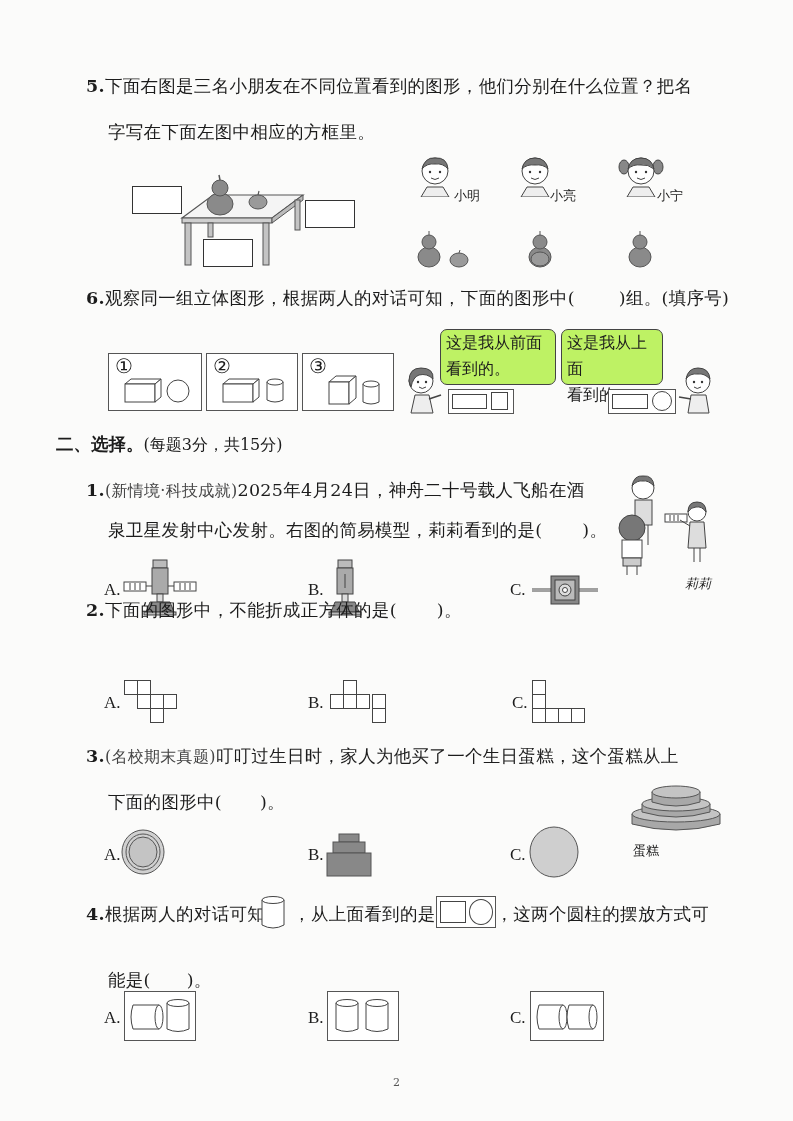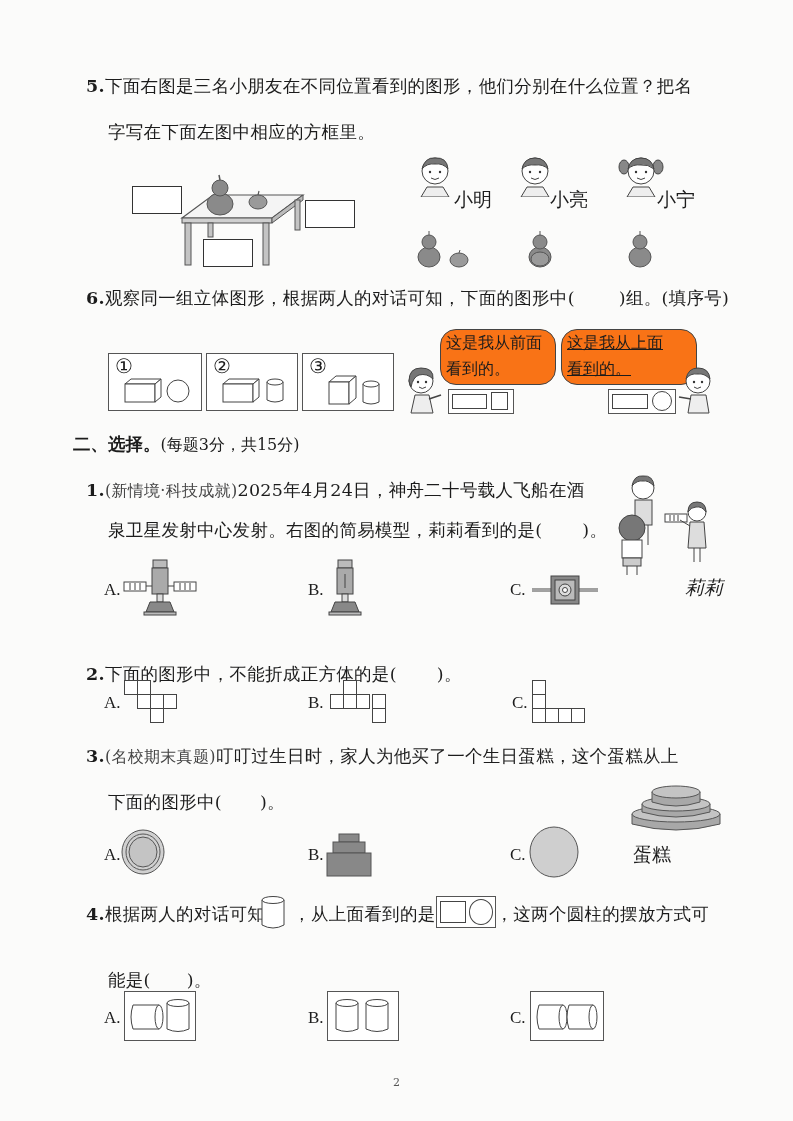--- a/index.html
+++ b/index.html
@@ -8,22 +8,22 @@
   .abs { position: absolute; }
   .q-text { font-size: 17.5px; line-height: 20px; white-space: nowrap; letter-spacing: 0.3px; }
   .qnum { font-family: "DejaVu Serif", serif; font-weight: bold; }
   .sec-title { font-size: 17.5px; font-weight: bold; white-space: nowrap; }
   .sec-title .pts { font-weight: normal; font-size: 16px; }
   .tag { color: #444; font-size: 16px; }
   .opt { font-size: 17px; font-family: "Liberation Serif", serif; }
   .box { border: 1.5px solid #333; background: #fff; }
   .gray-box { border: 1.5px solid #555; background: #fff; }
   .blank { display: inline-block; width: 38px; }
-  .name-label { font-size: 19px; }
-  .bubble { border: 1.5px solid #444; border-radius: 16px; background: #f97316; padding: 4px 6px; font-size: 16px; line-height: 30px; }
+  .name-label { font-size: 13px; }
+  .bubble { border: 1.5px solid #444; border-radius: 7px; background: #bef264; padding: 4px 6px; font-size: 16px; line-height: 30px; }
   .circle-num { font-size: 20px; }
   .cell { position: absolute; width: 14px; height: 15px; border: 1px solid #444; background: #fff; }
   .page-num { font-size: 11px; color: #555; }
 </style>
 </head>
 <body>
 
 <div class="abs q-text" style="left:86px; top:76px;">
   <span class="qnum">5.</span><span>下面右图是三名小朋友在不同位置看到的图形，他们分别在什么位置？把名</span>
 </div>
@@ -153,40 +153,40 @@
 
 <div class="abs bubble" style="left:440px; top:329px; width:116px; height:56px; padding:0 5px; line-height:26px;">
   <div>这是我从前面</div>
   <div>看到的。</div>
 </div>
 <div class="abs gray-box" style="left:448px; top:389px; width:66px; height:25px;">
   <div class="abs" style="left:3px; top:4px; width:35px; height:15px; border:1px solid #444;"></div>
   <div class="abs" style="left:42px; top:2px; width:17px; height:18px; border:1px solid #444;"></div>
 </div>
 
-<div class="abs bubble" style="left:561px; top:329px; width:136px; height:56px; padding:0 5px; line-height:26px;text-decoration:underline;">
+<div class="abs bubble" style="left:561px; top:329px; width:102px; height:56px; padding:0 5px; line-height:26px;">
   <div>这是我从上面</div>
   <div>看到的。</div>
 </div>
 <div class="abs gray-box" style="left:608px; top:389px; width:68px; height:25px;">
   <div class="abs" style="left:3px; top:4px; width:36px; height:15px; border:1px solid #444;"></div>
   <div class="abs" style="left:43px; top:1px; width:20px; height:20px; border:1px solid #444; border-radius:50%;"></div>
 </div>
 
 <svg class="abs" style="left:676px; top:365px;" width="40" height="50" viewBox="0 0 40 50">
   <circle cx="22" cy="16" r="12" fill="#fff" stroke="#444"></circle>
   <path d="M10 14 Q12 3 22 3 Q33 3 34 14 Q28 8 22 9 Q14 8 10 14Z" fill="#777" stroke="#444"></path>
   <circle cx="18" cy="17" r="1.2" fill="#333"></circle>
     <circle cx="26" cy="17" r="1.2" fill="#333"></circle>
   <path d="M18 22 Q21 25 25 22" fill="none" stroke="#444"></path>
   <path d="M12 48 L15 30 L30 30 L33 48Z" fill="#eee" stroke="#444"></path>
   <path d="M15 34 L3 32" stroke="#444" stroke-width="1.5"></path>
 </svg>
 
-<div class="abs sec-title" style="left:73px; top:432px;">
+<div class="abs sec-title" style="left:56px; top:432px;">
   <span>二、选择。</span><span class="pts">(每题3分，共15分)</span>
 </div>
 
 <div class="abs q-text" style="left:86px; top:480px;">
   <span class="qnum">1.</span><span class="tag">(新情境·科技成就)</span><span>2025年4月24日，神舟二十号载人飞船在酒</span>
 </div>
 <div class="abs q-text" style="left:108px; top:520px;">
   <span>泉卫星发射中心发射。右图的简易模型，莉莉看到的是(</span><span class="blank" style="width:40px;"></span><span>)。</span>
 </div>
 
@@ -252,21 +252,21 @@
   <line x1="2" y1="18" x2="22" y2="18" stroke="#444" stroke-width="3"></line>
   <line x1="48" y1="18" x2="68" y2="18" stroke="#444" stroke-width="3"></line>
   <line x1="2" y1="18" x2="22" y2="18" stroke="#fff" stroke-width="1"></line>
   <line x1="48" y1="18" x2="68" y2="18" stroke="#fff" stroke-width="1"></line>
   <rect x="21" y="4" width="28" height="28" fill="#888" stroke="#444"></rect>
   <rect x="25" y="8" width="20" height="20" fill="#bbb" stroke="#444"></rect>
   <circle cx="35" cy="18" r="6" fill="#ddd" stroke="#444"></circle>
   <circle cx="35" cy="18" r="2.5" fill="#fff" stroke="#444"></circle>
 </svg>
 
-<div class="abs q-text" style="left:86px; top:664px;">
+<div class="abs q-text" style="left:86px; top:600px;">
   <span class="qnum">2.</span><span>下面的图形中，不能折成正方体的是(</span><span class="blank" style="width:40px;"></span><span>)。</span>
 </div>
 
 <span class="abs opt" style="left:104px; top:693px;">A.</span>
 <div class="abs" style="left:124px; top:680px; width:70px; height:50px;">
   <div class="cell" style="left:0; top:0;"></div>
   <div class="cell" style="left:13px; top:0;"></div>
   <div class="cell" style="left:13px; top:14px;"></div>
   <div class="cell" style="left:26px; top:14px;"></div>
   <div class="cell" style="left:39px; top:14px;"></div>

